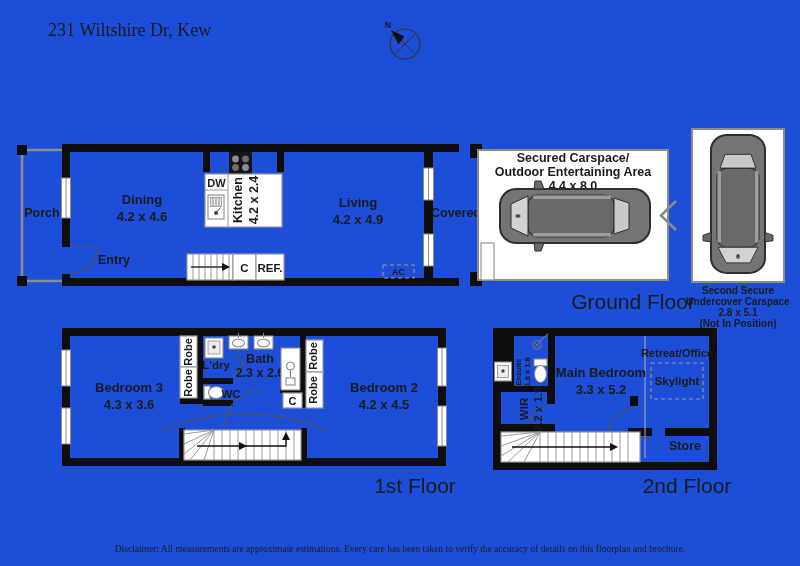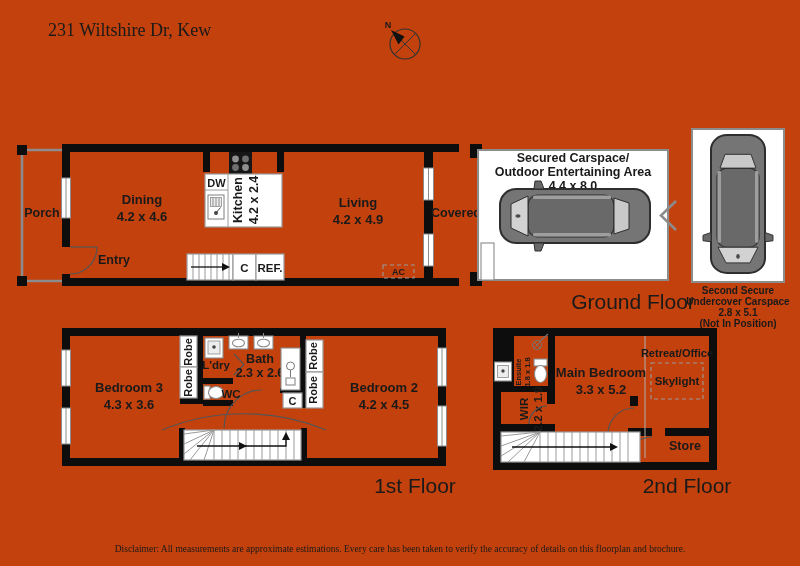--- a/index.html
+++ b/index.html
@@ -1,16 +1,16 @@
 <!DOCTYPE html>
 <html><head>
 <meta charset="utf-8">
 <style>
   html,body { margin:0; padding:0; background:#ffffff; }
-  .stage { position:relative; width:800px; height:566px; background:#c2410c; overflow:hidden; }
+  .stage { position:relative; width:800px; height:566px; background:#1d4ed8; overflow:hidden; }
   svg { display:block; }
   .wall   { fill:#0d0d0d; stroke:none; }
   .twall  { stroke:#8c8c8c; stroke-width:2.6; fill:none; }
   .bound  { stroke:#8c8c8c; stroke-width:2;   fill:#ffffff; }
   .cell   { fill:#ffffff; stroke:#9a9a9a; stroke-width:1.2; }
   .fix    { fill:#ffffff; stroke:#8a8a8a; stroke-width:1.1; }
   .fixin  { fill:#ededed; stroke:#8a8a8a; stroke-width:0.8; }
   .win    { fill:#ffffff; stroke:#8c8c8c; stroke-width:1; }
   .winln  { stroke:#8c8c8c; stroke-width:1; }
   .door   { stroke:#555555; stroke-width:1.2; fill:none; }

